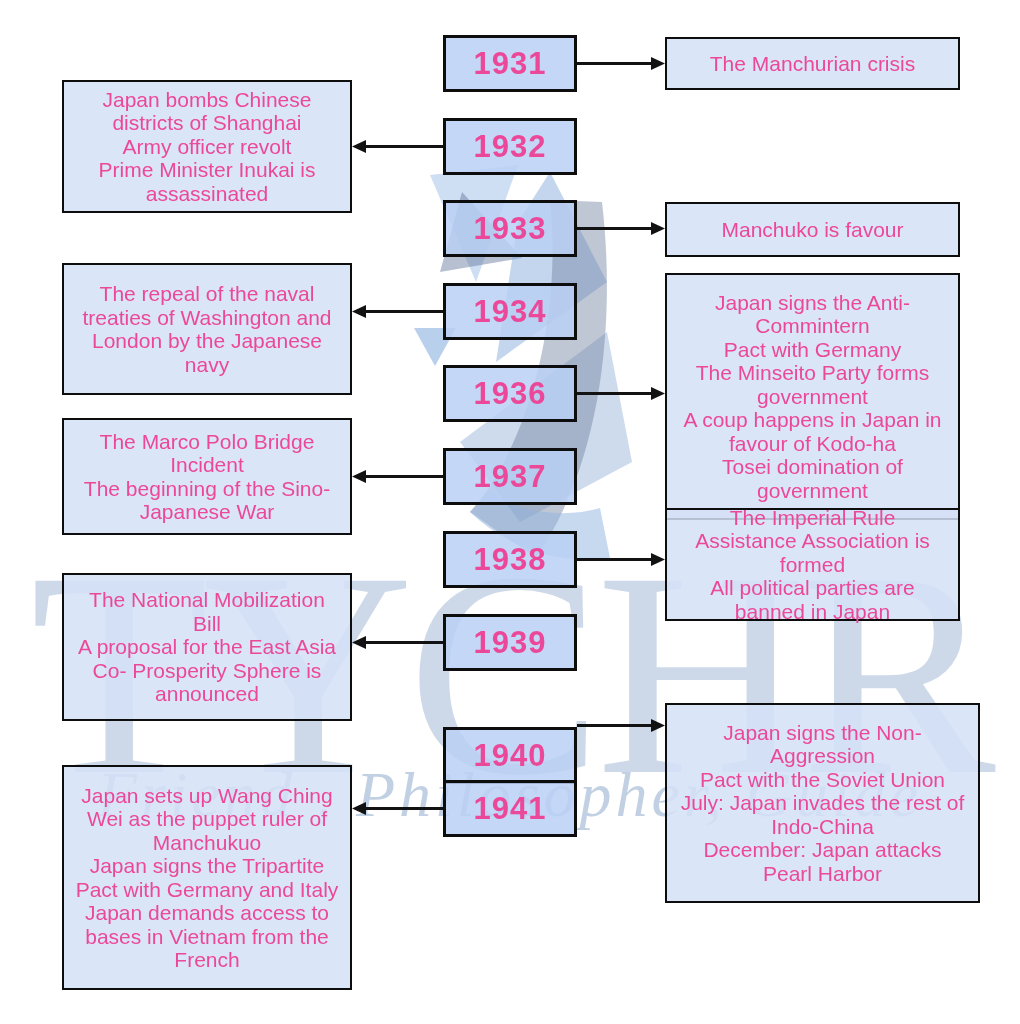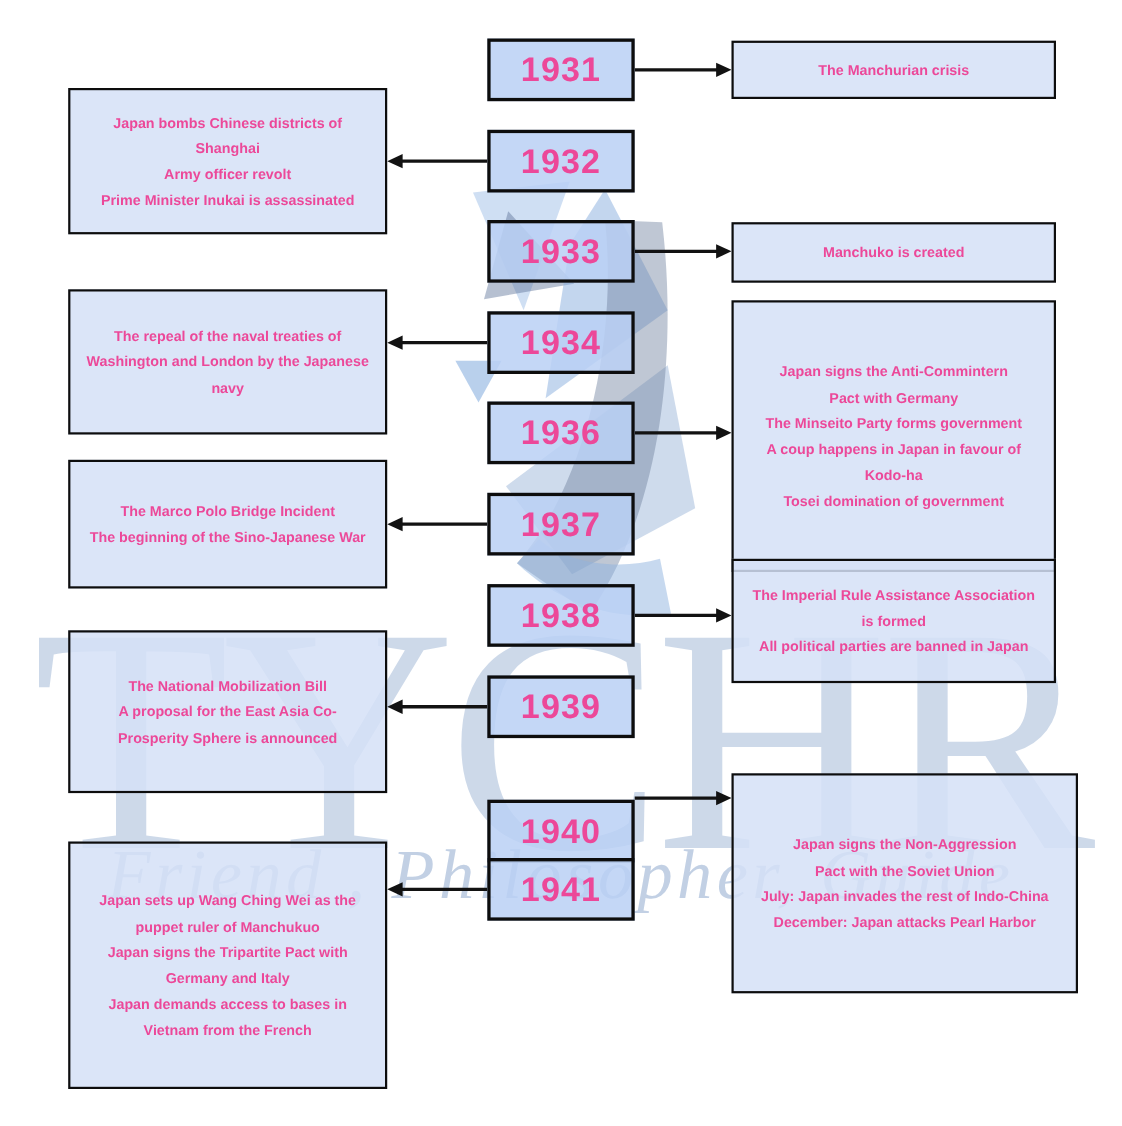--- a/index.html
+++ b/index.html
@@ -34,21 +34,21 @@
   .year-box{
     left:443px;width:134px;height:57px;
     background:rgba(186,208,244,0.85);border:3px solid #0d0d0d;
   }
   .year-text{font-size:31px;font-weight:bold;letter-spacing:1px;}
   .event-box{
     background:rgba(213,224,247,0.85);border:2px solid #0d0d0d;
     padding:4px 10px;
   }
   .event-text{
-    font-size:13px;font-weight:bold;line-height:23.5px;
+    font-size:21px;font-weight:normal;line-height:23.5px;
     white-space:pre-line;
   }
   
   .yb0{top:35px}.yb1{top:118px}.yb2{top:200px}.yb3{top:283px}.yb4{top:365px}
   .yb5{top:448px}.yb6{top:531px}.yb7{top:614px}.yb8{top:727px}.yb9{top:780px}
   
   .eb0{left:665px;top:37px;width:295px;height:53px}
   .eb1{left:62px;top:80px;width:290px;height:133px}
   .eb2{left:665px;top:202px;width:295px;height:55px}
   .eb3{left:62px;top:263px;width:290px;height:132px}
@@ -153,21 +153,21 @@
 
   <div class="box event-box eb0">
     <span class="event-text">The Manchurian crisis</span>
   </div>
   <div class="box event-box eb1">
     <span class="event-text">Japan bombs Chinese districts of Shanghai
 Army officer revolt
 Prime Minister Inukai is assassinated</span>
   </div>
   <div class="box event-box eb2">
-    <span class="event-text">Manchuko is created</span>
+    <span class="event-text">Manchuko is favour</span>
   </div>
   <div class="box event-box eb3">
     <span class="event-text">The repeal of the naval treaties of Washington and London by the Japanese navy</span>
   </div>
   <div class="box event-box eb4">
     <span class="event-text">Japan signs the Anti-Commintern
 Pact with Germany
 The Minseito Party forms government
 A coup happens in Japan in favour of Kodo-ha
 Tosei domination of government</span>

